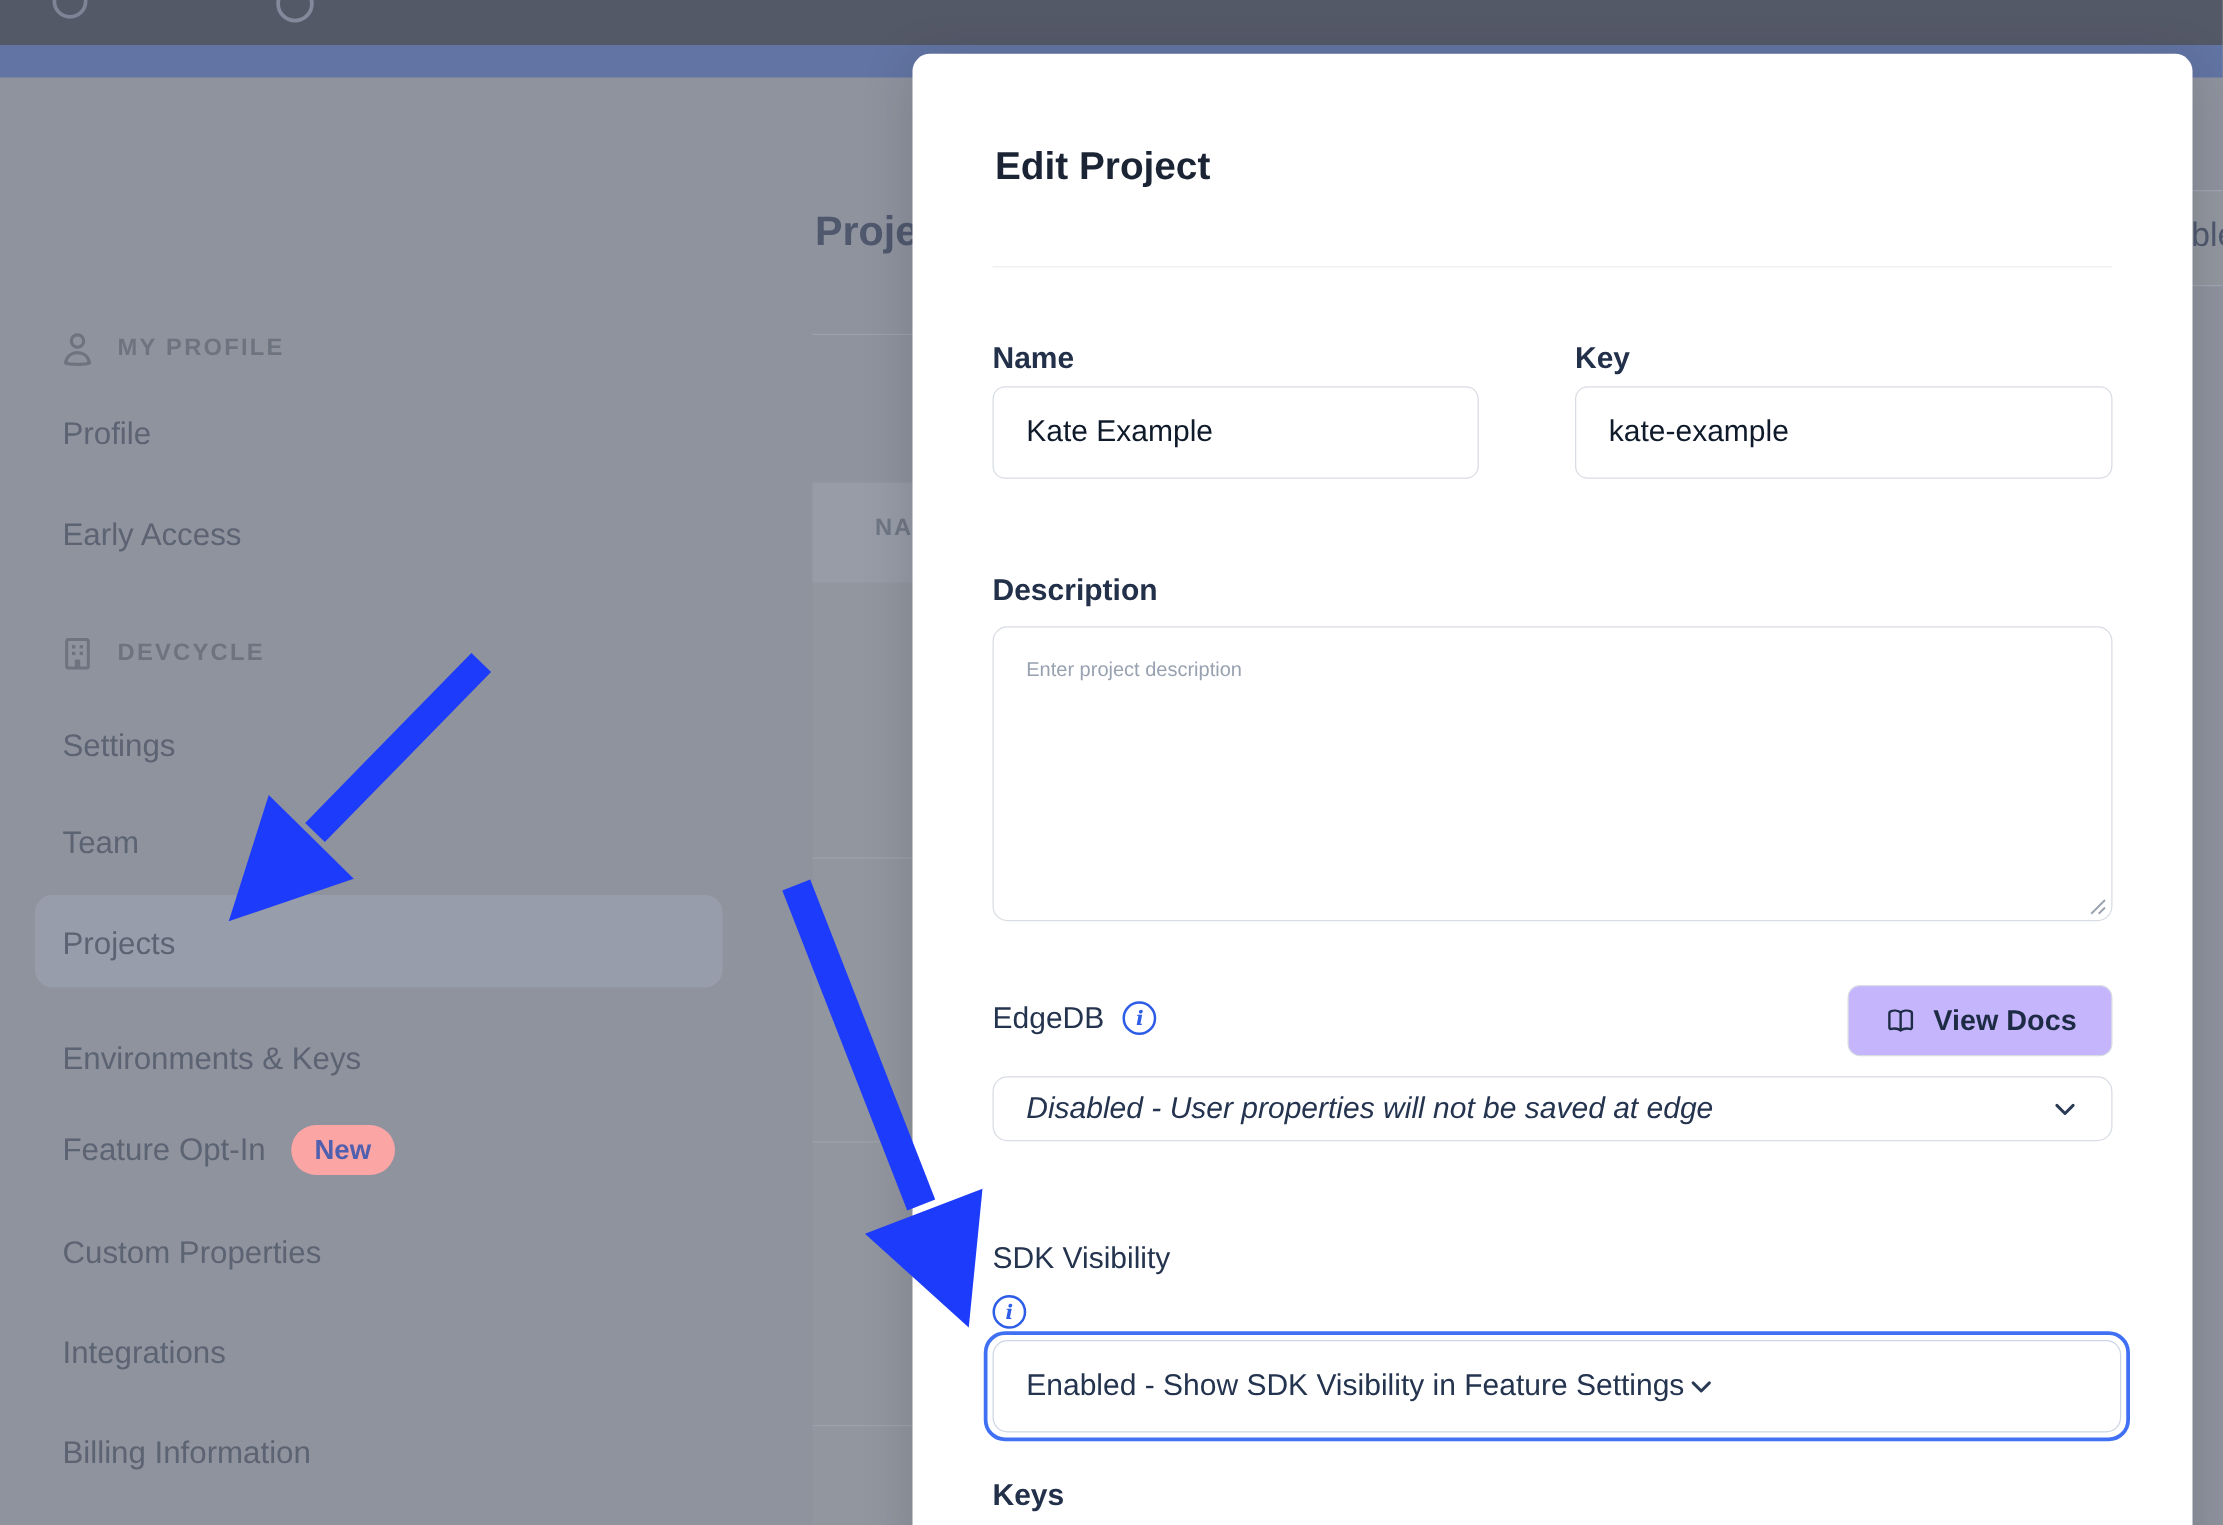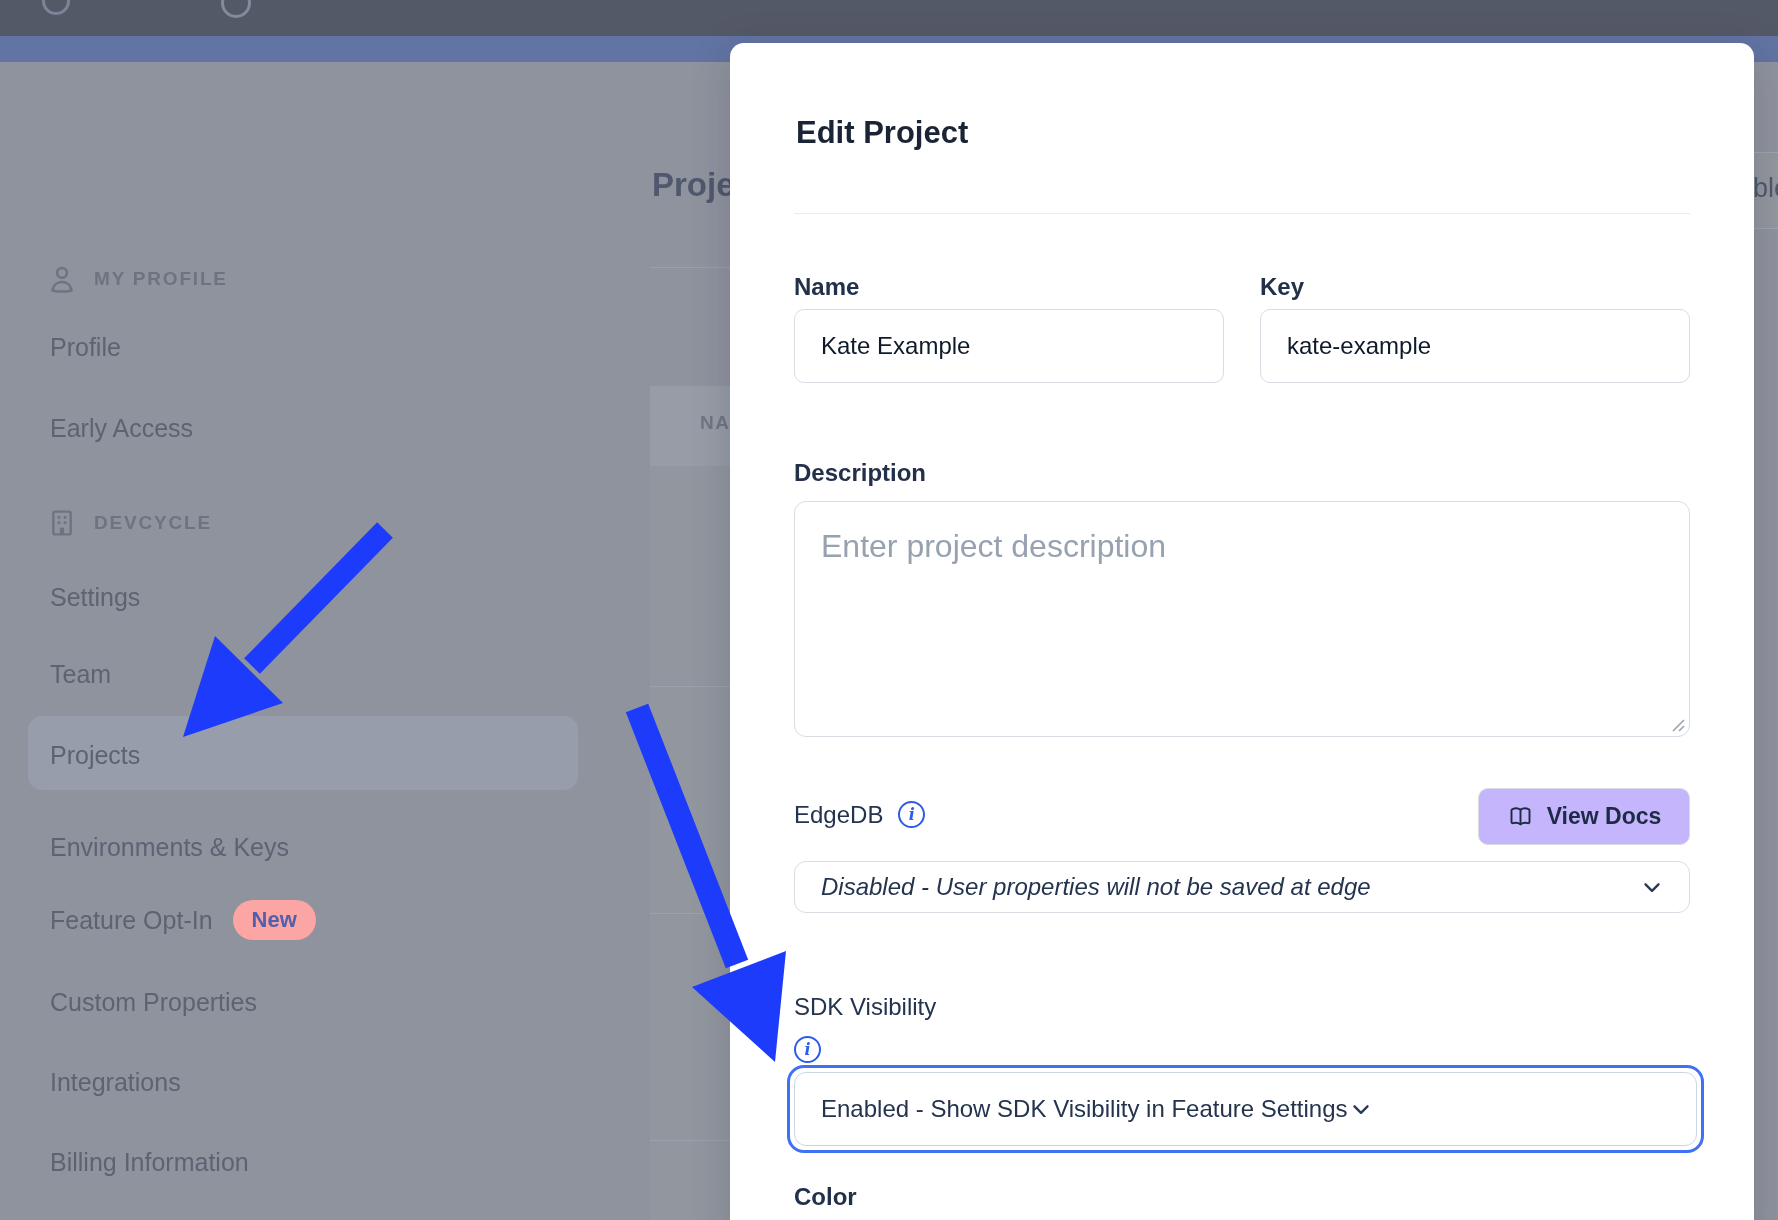--- a/index.html
+++ b/index.html
@@ -30,21 +30,21 @@
     border-radius:14px 14px 0 0;z-index:10;box-shadow:0 8px 40px rgba(20,25,40,.18);}
   #modal-title{position:absolute;left:66px;top:72px;font-size:31px;font-weight:700;color:#1a2434;}
   #modal-divider{position:absolute;left:64px;right:64px;top:170px;height:1px;background:#ededf0;}
   .field-label{position:absolute;font-size:24px;font-weight:700;color:#233049;}
   .field-label-light{position:absolute;display:flex;gap:15px;font-size:24px;font-weight:400;color:#24334e;}
   .text-input{position:absolute;height:74px;border:1.5px solid #d8dce3;border-radius:10px;
     font-family:"Liberation Sans","DejaVu Sans",sans-serif;font-size:24px;color:#0f1a2a;
     padding:0 26px;box-sizing:border-box;background:#fff;outline:none;}
   #desc-textarea{position:absolute;left:64px;top:458px;width:896px;height:236px;border:1.5px solid #d8dce3;
     border-radius:12px;box-sizing:border-box;resize:none;outline:none;background:#fff;
-    font-family:"Liberation Sans","DejaVu Sans",sans-serif;font-size:32px;color:#0f1a2a;padding:26px;}
+    font-family:"Liberation Sans","DejaVu Sans",sans-serif;font-size:16px;color:#0f1a2a;padding:26px;}
   #desc-textarea::placeholder{color:#97a1b0;}
   .select-box{position:absolute;display:flex;align-items:center;border:1.5px solid #d8dce3;border-radius:12px;
     background:#fff;box-sizing:border-box;padding:0 24px 0 26px;font-size:24px;color:#24344f;font-weight:500;}
   .select-box .sel-text{flex:1;white-space:nowrap;overflow:hidden;}
   #viewdocs-btn{position:absolute;right:64px;top:745px;width:212px;height:57px;border:1.5px solid #d8dce3;
     border-radius:10px;background:#c4b5fd;display:flex;align-items:center;justify-content:center;gap:13px;
     font-size:23px;font-weight:600;color:#1e2b44;box-sizing:border-box;}
   .info-icon{width:27px;height:27px;border:2px solid #2d5ce6;border-radius:50%;box-sizing:border-box;
     display:inline-flex;align-items:center;justify-content:center;color:#2d5ce6;
     font-family:"DejaVu Serif",serif;font-style:italic;font-size:16px;font-weight:700;line-height:1;}
@@ -125,21 +125,21 @@
   <div id="bg-right-frag">ble</div>
 </div>
 
 <div id="modal">
   <div id="modal-title">Edit Project</div>
   <div id="modal-divider"></div>
 
   <div class="field-label" style="left:64px;top:230px;">Name</div>
   <div class="field-label" style="left:530px;top:230px;">Key</div>
 
-  <input class="text-input" style="left: 64px; top: 266px; width: 430px;" type="text" value="Kate Example">
+  <input class="text-input" style="left: 64px; top: 266px; width: 389px;" type="text" value="Kate Example">
   <input class="text-input" style="left: 530px; top: 266px; width: 430px;" type="text" value="kate-example">
 
   <div class="field-label" style="left:64px;top:416px;">Description</div>
   <textarea id="desc-textarea" placeholder="Enter project description" style=""></textarea>
   <span class="abs" style="left:938px;top:672px;">
     <svg width="18" height="18" viewBox="0 0 18 18">
       <line x1="16" y1="5" x2="5" y2="16" stroke="#9aa3af" stroke-width="1.6"></line>
       <line x1="16" y1="11" x2="11" y2="16" stroke="#9aa3af" stroke-width="1.6"></line>
     </svg>
   </span>
@@ -181,21 +181,21 @@
     <div id="sdk-select">
       <span class="sel-text">Enabled - Show SDK Visibility in Feature Settings</span>
       <span style="display:inline-flex;">
         <svg width="26" height="26" viewBox="0 0 24 24" fill="none" stroke="#2a3a55" stroke-width="2.2" stroke-linecap="round" stroke-linejoin="round">
           <polyline points="6,9.5 12,15.5 18,9.5"></polyline>
         </svg>
       </span>
     </div>
   </div>
 
-  <div class="field-label" style="left:64px;top:1140px;">Color</div>
+  <div class="field-label" style="left:64px;top:1140px;">Keys</div>
 </div>
 
 <svg id="arrows" width="1778" height="1220" viewBox="0 0 1778 1220">
   <g fill="#1d3bfa" stroke="#1d3bfa">
     <line x1="385" y1="530" x2="252" y2="666" stroke-width="22"></line>
     <polygon points="183,737 215,636 283,703" stroke="none"></polygon>
   </g>
   <g fill="#1d3bfa" stroke="#1d3bfa">
     <line x1="637" y1="708" x2="737" y2="964" stroke-width="24"></line>
     <polygon points="775,1062 692,987 786,951" stroke="none"></polygon>

